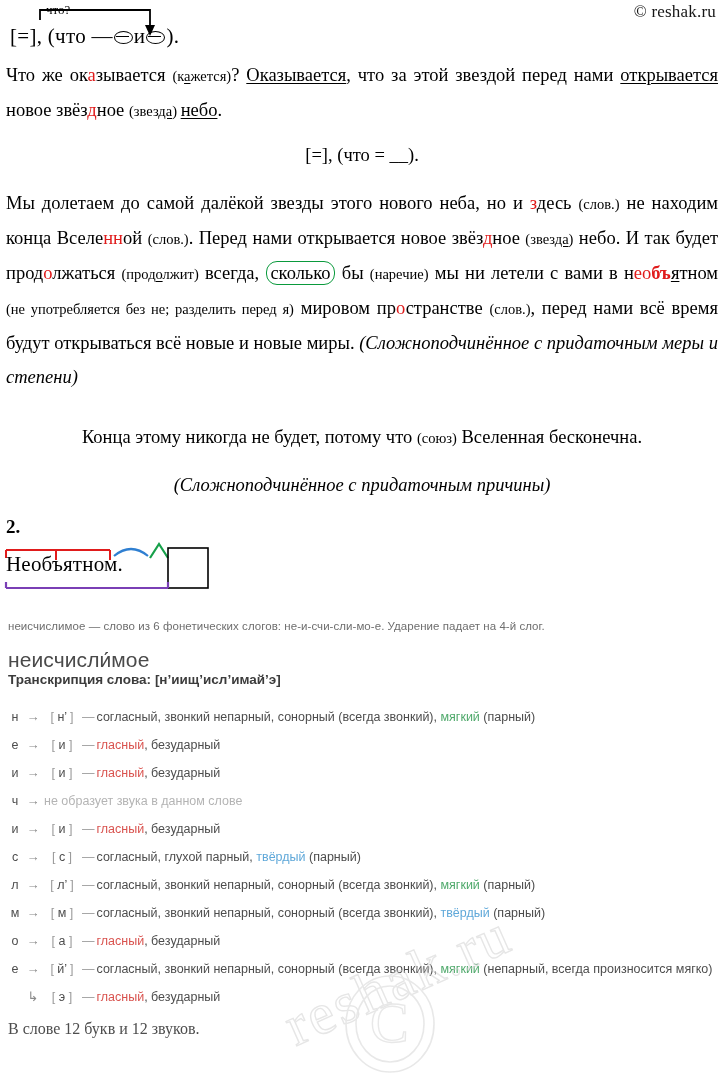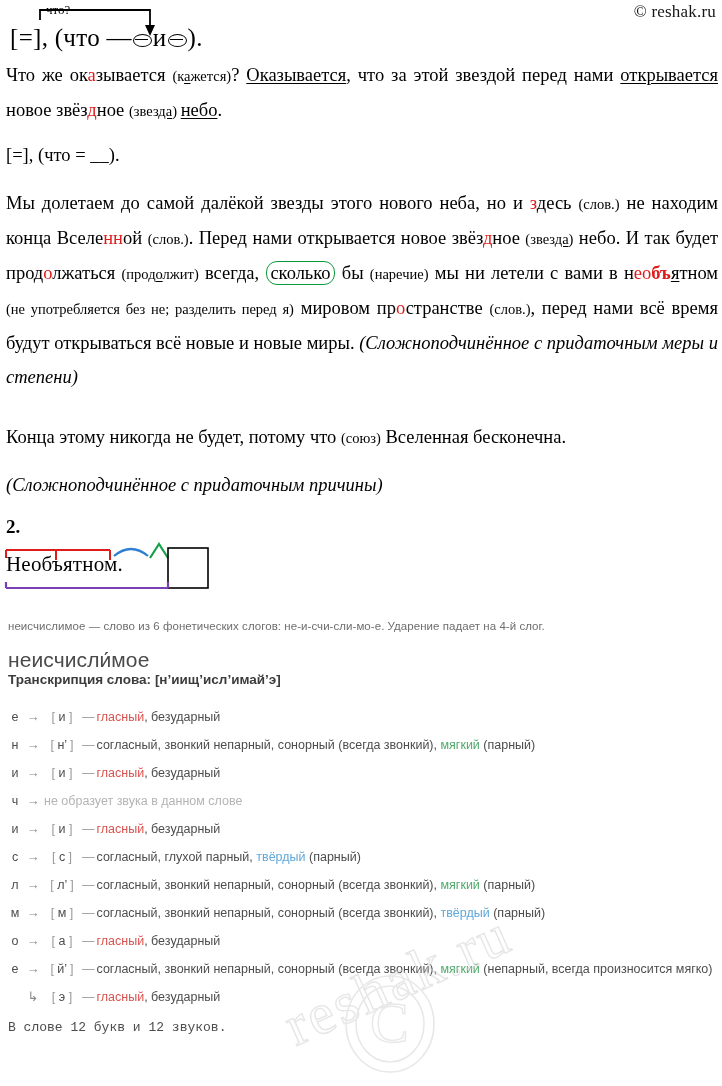--- a/index.html
+++ b/index.html
@@ -33,21 +33,21 @@
     left: 8px;
     top: 2px;
     width: 300px;
     height: 52px;
   }
   .scheme-line {
     position: absolute;
     left: 2px;
     top: 22px;
     font-family: "Liberation Serif", serif;
-    font-size: 25px;
+    font-size: 21px;
     white-space: nowrap;
     letter-spacing: .3px;
   }
   .scheme-q {
     position: absolute;
     left: 38px;
     top: 0px;
     font-size: 13px;
     font-family: "Liberation Serif", serif;
   }
@@ -85,21 +85,21 @@
   .prose {
     position: absolute;
     left: 6px;
     width: 712px;
     font-family: "Liberation Serif", serif;
     font-size: 18.5px;
     line-height: 34px;
     text-align: justify;
     color: #000;
   }
-  .prose.nojust { text-align: left; }
+  .prose.nojust { text-align: center; }
   .small { font-size: 14.5px; }
   .red { color: #e01b1b; }
   .u { text-decoration: underline; text-underline-offset: 2px; }
   .ital { font-style: italic; }
   .bold { font-weight: bold; }
   .green-oval {
     display: inline-block;
     border: 1.8px solid #0a9a3c;
     border-radius: 11px;
     padding: 0 3px;
@@ -205,22 +205,22 @@
   .c-vowel { color: #d9534f; }
   .c-soft  { color: #4fa96b; }
   .c-hard  { color: #5fa8d9; }
   .c-mute  { color: #b4b4b4; }
   .ph-sub-row .ph-letter { visibility: hidden; }
   .ph-sub-row .ph-arrow  { color: #8a8a8a; }
   .ph-footer {
     position: absolute;
     left: 8px;
     top: 1020px;
-    font-family: Liberation Mono, monospace;
-    font-size: 13px;
+    font-family: Liberation Serif, serif;
+    font-size: 16px;
     color: #4d4d4d;
   }
 
   
   .watermark {
     position: absolute;
     left: 278px;
     top: 912px;
     width: 330px;
     height: 168px;
@@ -278,22 +278,22 @@
 </div>
 
 <div class="ph-title" style="top:612px;margin-top:36px;">неисчисли́мое</div>
 <div class="ph-sub" style="top:620px;">неисчислимое — слово из 6 фонетических слогов: не-и-счи-сли-мо-е. Ударение падает на 4-й слог.</div>
 <div class="ph-transcr" style="top:672px;">
   <span>Транскрипция слова:</span>
   <span>[н’иищ’исл’имай’э]</span>
 </div>
 
 <div class="ph-rows" id="ph-rows">
+    <div class="ph-row"><span class="ph-letter">н</span><span class="ph-arrow">→</span><span class="ph-sound"><span class="ph-brk">[ </span><span>н’</span><span class="ph-brk"> ]</span></span><span class="ph-dash">—</span><span>согласный, звонкий непарный, сонорный (всегда звонкий), </span><span class="c-soft">мягкий</span><span> (парный)</span></div>
     <div class="ph-row"><span class="ph-letter">е</span><span class="ph-arrow">→</span><span class="ph-sound"><span class="ph-brk">[ </span><span>и</span><span class="ph-brk"> ]</span></span><span class="ph-dash">—</span><span class="c-vowel">гласный</span><span>, безударный</span></div>
-    <div class="ph-row"><span class="ph-letter">н</span><span class="ph-arrow">→</span><span class="ph-sound"><span class="ph-brk">[ </span><span>н’</span><span class="ph-brk"> ]</span></span><span class="ph-dash">—</span><span>согласный, звонкий непарный, сонорный (всегда звонкий), </span><span class="c-soft">мягкий</span><span> (парный)</span></div>
     <div class="ph-row"><span class="ph-letter">и</span><span class="ph-arrow">→</span><span class="ph-sound"><span class="ph-brk">[ </span><span>и</span><span class="ph-brk"> ]</span></span><span class="ph-dash">—</span><span class="c-vowel">гласный</span><span>, безударный</span></div>
     <div class="ph-row"><span class="ph-letter">ч</span><span class="ph-arrow">→</span><span class="c-mute">не образует звука в данном слове</span></div>
     <div class="ph-row"><span class="ph-letter">и</span><span class="ph-arrow">→</span><span class="ph-sound"><span class="ph-brk">[ </span><span>и</span><span class="ph-brk"> ]</span></span><span class="ph-dash">—</span><span class="c-vowel">гласный</span><span>, безударный</span></div>
     <div class="ph-row"><span class="ph-letter">с</span><span class="ph-arrow">→</span><span class="ph-sound"><span class="ph-brk">[ </span><span>с</span><span class="ph-brk"> ]</span></span><span class="ph-dash">—</span><span>согласный, глухой парный, </span><span class="c-hard">твёрдый</span><span> (парный)</span></div>
     <div class="ph-row"><span class="ph-letter">л</span><span class="ph-arrow">→</span><span class="ph-sound"><span class="ph-brk">[ </span><span>л’</span><span class="ph-brk"> ]</span></span><span class="ph-dash">—</span><span>согласный, звонкий непарный, сонорный (всегда звонкий), </span><span class="c-soft">мягкий</span><span> (парный)</span></div>
     <div class="ph-row"><span class="ph-letter">м</span><span class="ph-arrow">→</span><span class="ph-sound"><span class="ph-brk">[ </span><span>м</span><span class="ph-brk"> ]</span></span><span class="ph-dash">—</span><span>согласный, звонкий непарный, сонорный (всегда звонкий), </span><span class="c-hard">твёрдый</span><span> (парный)</span></div>
     <div class="ph-row"><span class="ph-letter">о</span><span class="ph-arrow">→</span><span class="ph-sound"><span class="ph-brk">[ </span><span>а</span><span class="ph-brk"> ]</span></span><span class="ph-dash">—</span><span class="c-vowel">гласный</span><span>, безударный</span></div>
     <div class="ph-row"><span class="ph-letter">е</span><span class="ph-arrow">→</span><span class="ph-sound"><span class="ph-brk">[ </span><span>й’</span><span class="ph-brk"> ]</span></span><span class="ph-dash">—</span><span>согласный, звонкий непарный, сонорный (всегда звонкий), </span><span class="c-soft">мягкий</span><span> (непарный, всегда произносится мягко)</span></div>
     <div class="ph-row ph-sub-row"><span class="ph-letter"></span><span class="ph-arrow">↳</span><span class="ph-sound"><span class="ph-brk">[ </span><span>э</span><span class="ph-brk"> ]</span></span><span class="ph-dash">—</span><span class="c-vowel">гласный</span><span>, безударный</span></div>
   </div>

